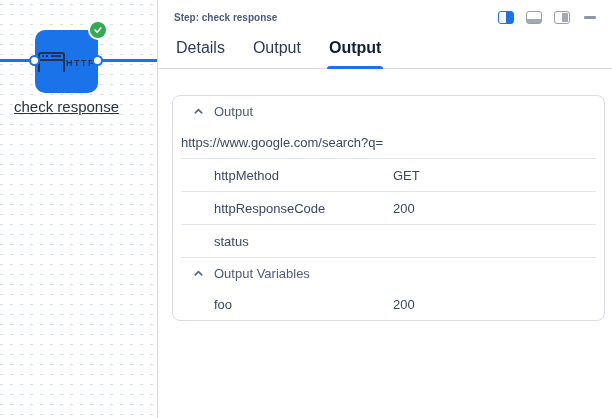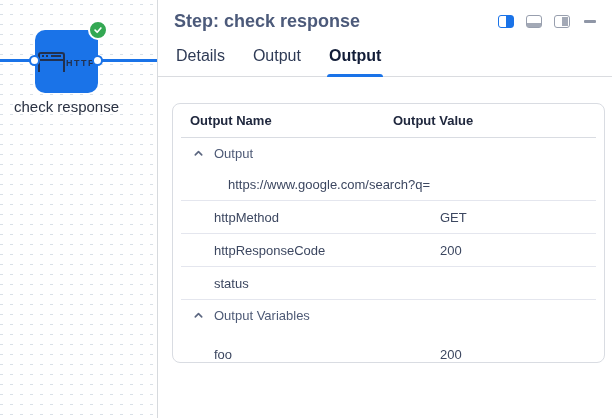--- a/index.html
+++ b/index.html
@@ -19,26 +19,26 @@
   .badge{position:absolute;top:-10px;right:-10px;width:16px;height:16px;background:#34a853;border:2px solid #fff;border-radius:50%;display:flex;align-items:center;justify-content:center;}
   .node-icon{display:flex;flex-direction:row;align-items:center;}
   .browser{width:27px;height:20px;border:2.5px solid #22314f;border-bottom:none;border-radius:3px 3px 0 0;box-sizing:border-box;}
   .bbar{height:3px;border-bottom:2.5px solid #22314f;display:flex;align-items:center;padding:1px 2px 1px 2px;gap:2px;}
   .dot{width:2px;height:2px;background:#22314f;}
   .bline{flex:1;height:2px;background:#22314f;margin-left:1px;}
   .http-label{margin-top:2px;font-size:9px;font-weight:bold;letter-spacing:1.5px;color:#22314f;padding-left:1.5px;}
   .port{position:absolute;width:7px;height:7px;background:#fff;border:2px solid #1a73e8;border-radius:50%;top:55px;cursor:crosshair;}
   .port-left{left:29px;}
   .port-right{left:92px;}
-  .node-label{position:absolute;top:98px;left:0;width:133px;text-align:center;font-size:15px;color:#2a3142;}
+  .node-label{position:absolute;top:98px;left:0;width:133px;text-align:center;font-size:15px;color:#2a3142;text-decoration:underline;}
 
   
   .panel{flex:1;min-width:0;border-left:1px solid #d7dade;background:#fff;display:flex;flex-direction:column;}
   .panel-header{display:flex;align-items:center;justify-content:space-between;padding:11px 16px 0 16px;}
-  .panel-title{font-size:18px;font-weight:700;color:#4c5a7a;}
+  .panel-title{font-size:10px;font-weight:700;color:#4c5a7a;}
   .window-controls{display:flex;align-items:center;gap:12px;}
   .wc{position:relative;width:16px;height:13px;box-sizing:border-box;display:inline-block;cursor:pointer;background:#fff;}
   .wc-split{border:1.5px solid #1a73e8;border-radius:3px;}
   .fillR{position:absolute;right:0;top:0;bottom:0;width:7px;background:#1a73e8;}
   .wc-bottom{border:1.5px solid #989fae;border-radius:3px;}
   .fillB{position:absolute;left:0;right:0;bottom:0;height:4px;background:#a3a9b6;}
   .wc-inset{border:1.5px solid #989fae;border-radius:3px;}
   .fillI{position:absolute;right:1px;top:1px;bottom:1px;width:6px;background:#a3a9b6;}
   .wc-minus{width:12px;height:3px;background:#8f96a6;border-radius:1px;margin-left:2px;}
 
@@ -48,25 +48,25 @@
   .tab.active::after{content:"";position:absolute;left:0;right:0;bottom:-1px;height:3px;background:#1a73e8;border-radius:3px 3px 0 0;}
 
   
   .table{margin:26px 0 0 14px;width:433px;box-sizing:border-box;border:1px solid #d9dce2;border-radius:8px;padding:0 8px;background:#fff;}
   .thead{display:flex;align-items:center;height:33px;border-bottom:1px solid #d9dce2;}
   .th{font-size:13px;font-weight:700;color:#20283e;}
   .th-name{flex:0 0 212px;padding-left:9px;box-sizing:border-box;}
   .th-value{flex:1;}
   .trow{display:flex;align-items:center;}
   .trow.data{height:32px;border-bottom:1px solid #e4e6ee;}
-  .trow.data.last{border-bottom:none;align-items:flex-end;}
+  .trow.data.last{border-bottom:none;}
   .trow.group{height:30px;}
   .cell{font-size:13px;color:#3c4760;}
   .cell.name{flex:0 0 212px;padding-left:33px;box-sizing:border-box;white-space:nowrap;overflow:hidden;}
-  .cell.value{flex:1;white-space:nowrap;overflow:hidden;margin-left:47px;}
+  .cell.value{flex:1;white-space:nowrap;overflow:hidden;}
   .chevron{margin-left:12px;display:flex;align-items:center;cursor:pointer;}
   .gname{margin-left:10px;font-size:13px;color:#4e5a76;}
 </style>
 </head>
 <body>
 
 <div class="app">
 
   <div class="canvas">
     <div class="edge-line"></div>
@@ -113,24 +113,20 @@
       </div>
     </div>
 
     <div class="tabs">
       <div class="tab">Details</div>
       <div class="tab">Output</div>
       <div class="tab active">Output</div>
     </div>
 
     <div class="table">
-      <div class="thead">
-        <span class="th th-name">Output Name</span>
-        <span class="th th-value">Output Value</span>
-      </div>
       <div class="tbody">
           <div class="trow group">
             <span class="chevron">
               <svg width="11" height="11" viewBox="0 0 12 12">
                 <path d="M2.5 7.5 L6 4 L9.5 7.5" stroke="#5c6780" stroke-width="1.8" fill="none" stroke-linecap="round" stroke-linejoin="round"></path>
               </svg>
             </span>
             <span class="gname">Output</span>
           </div>
           <div class="trow data">

